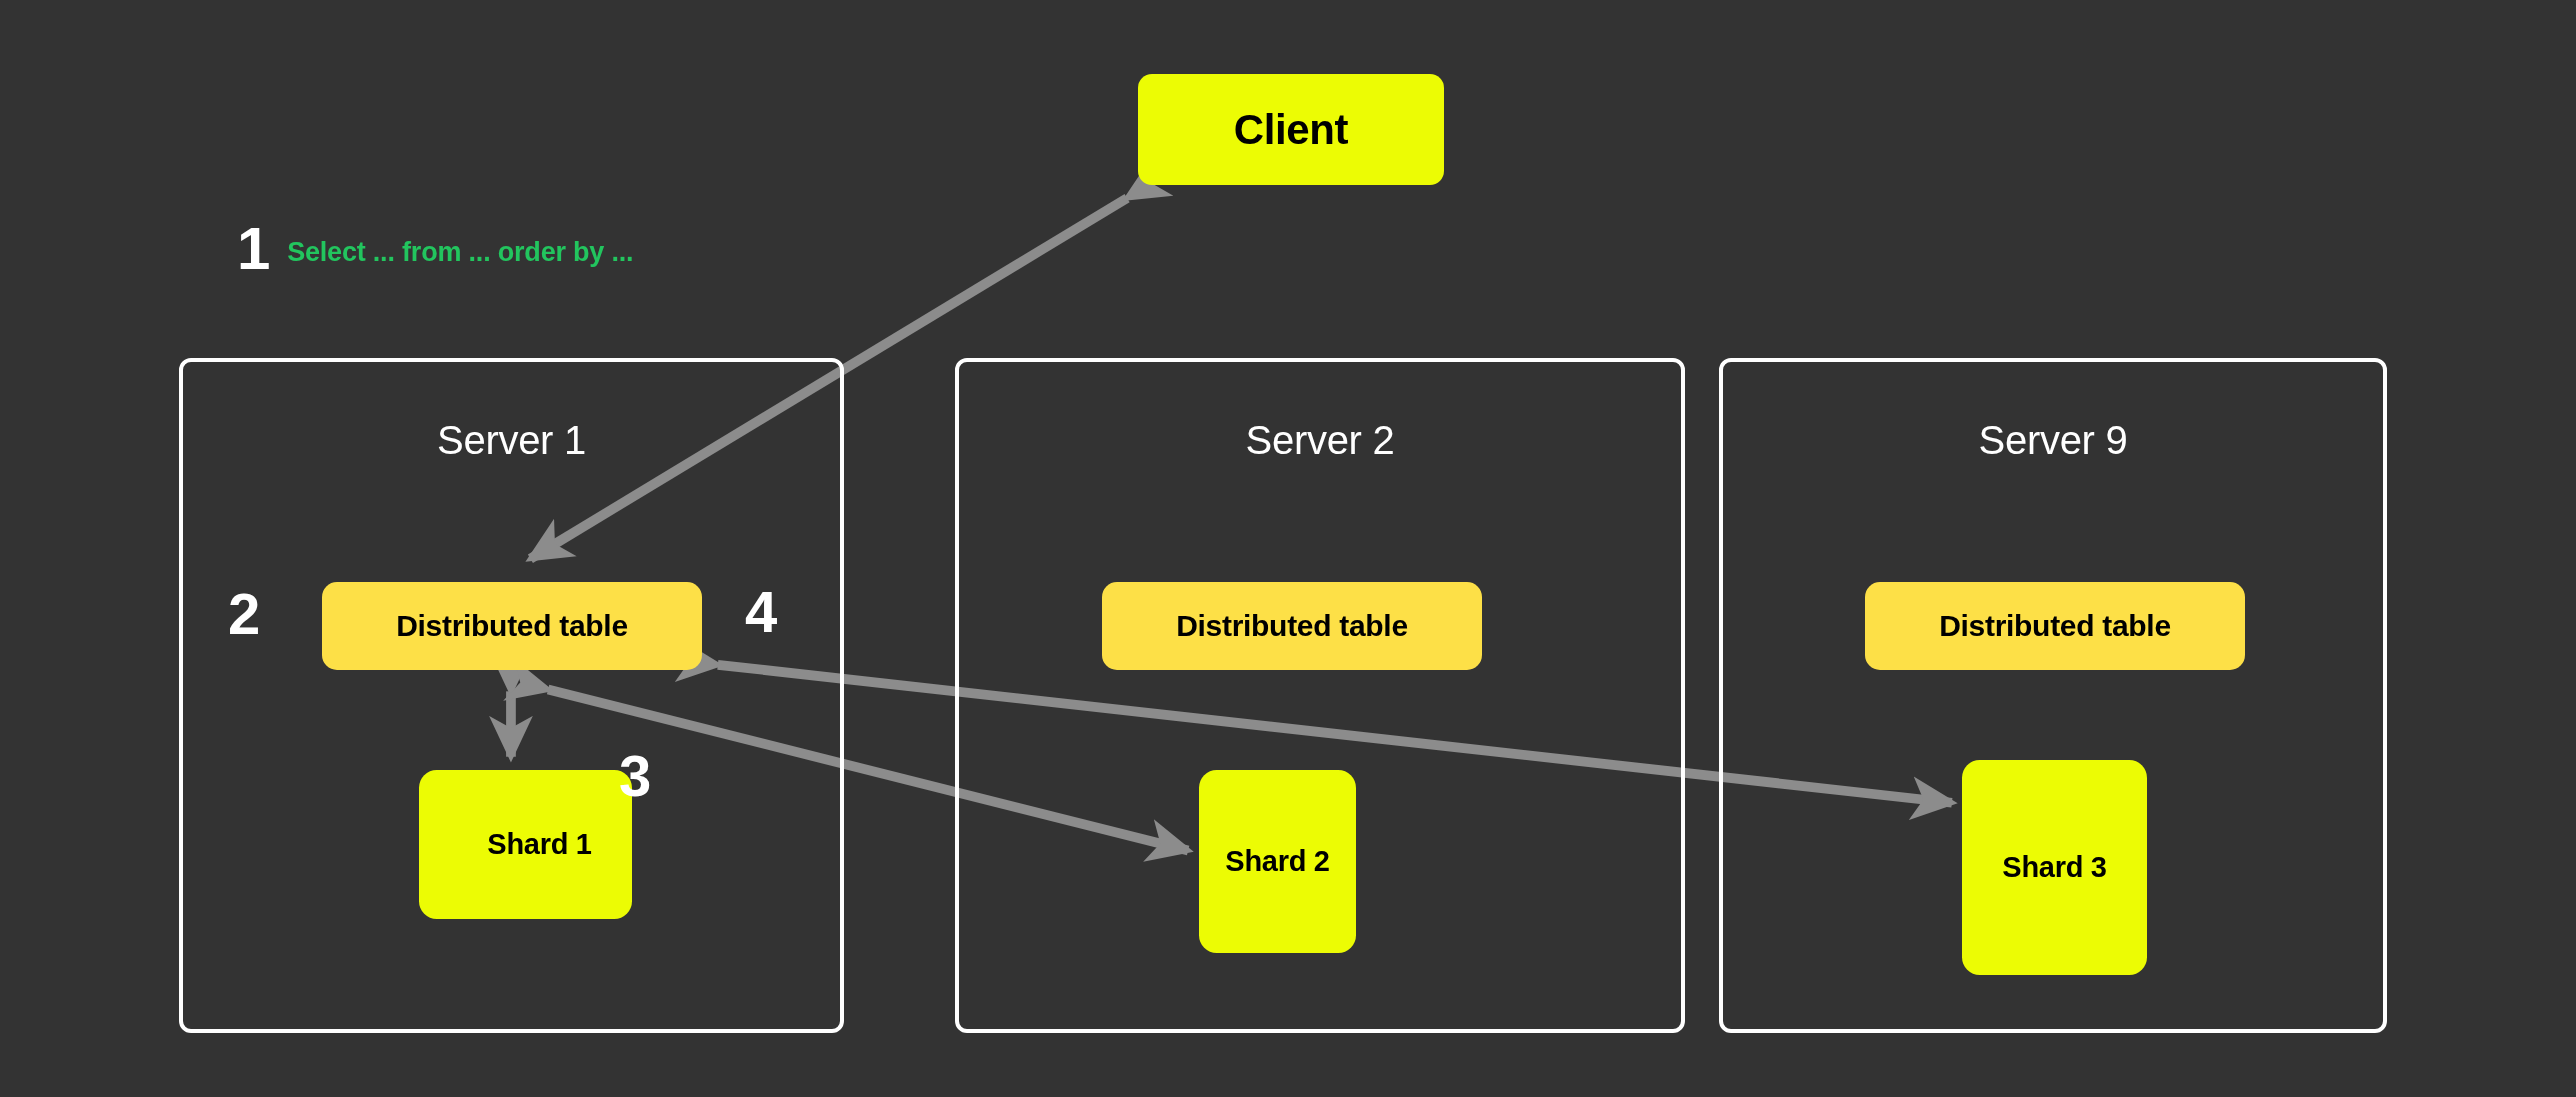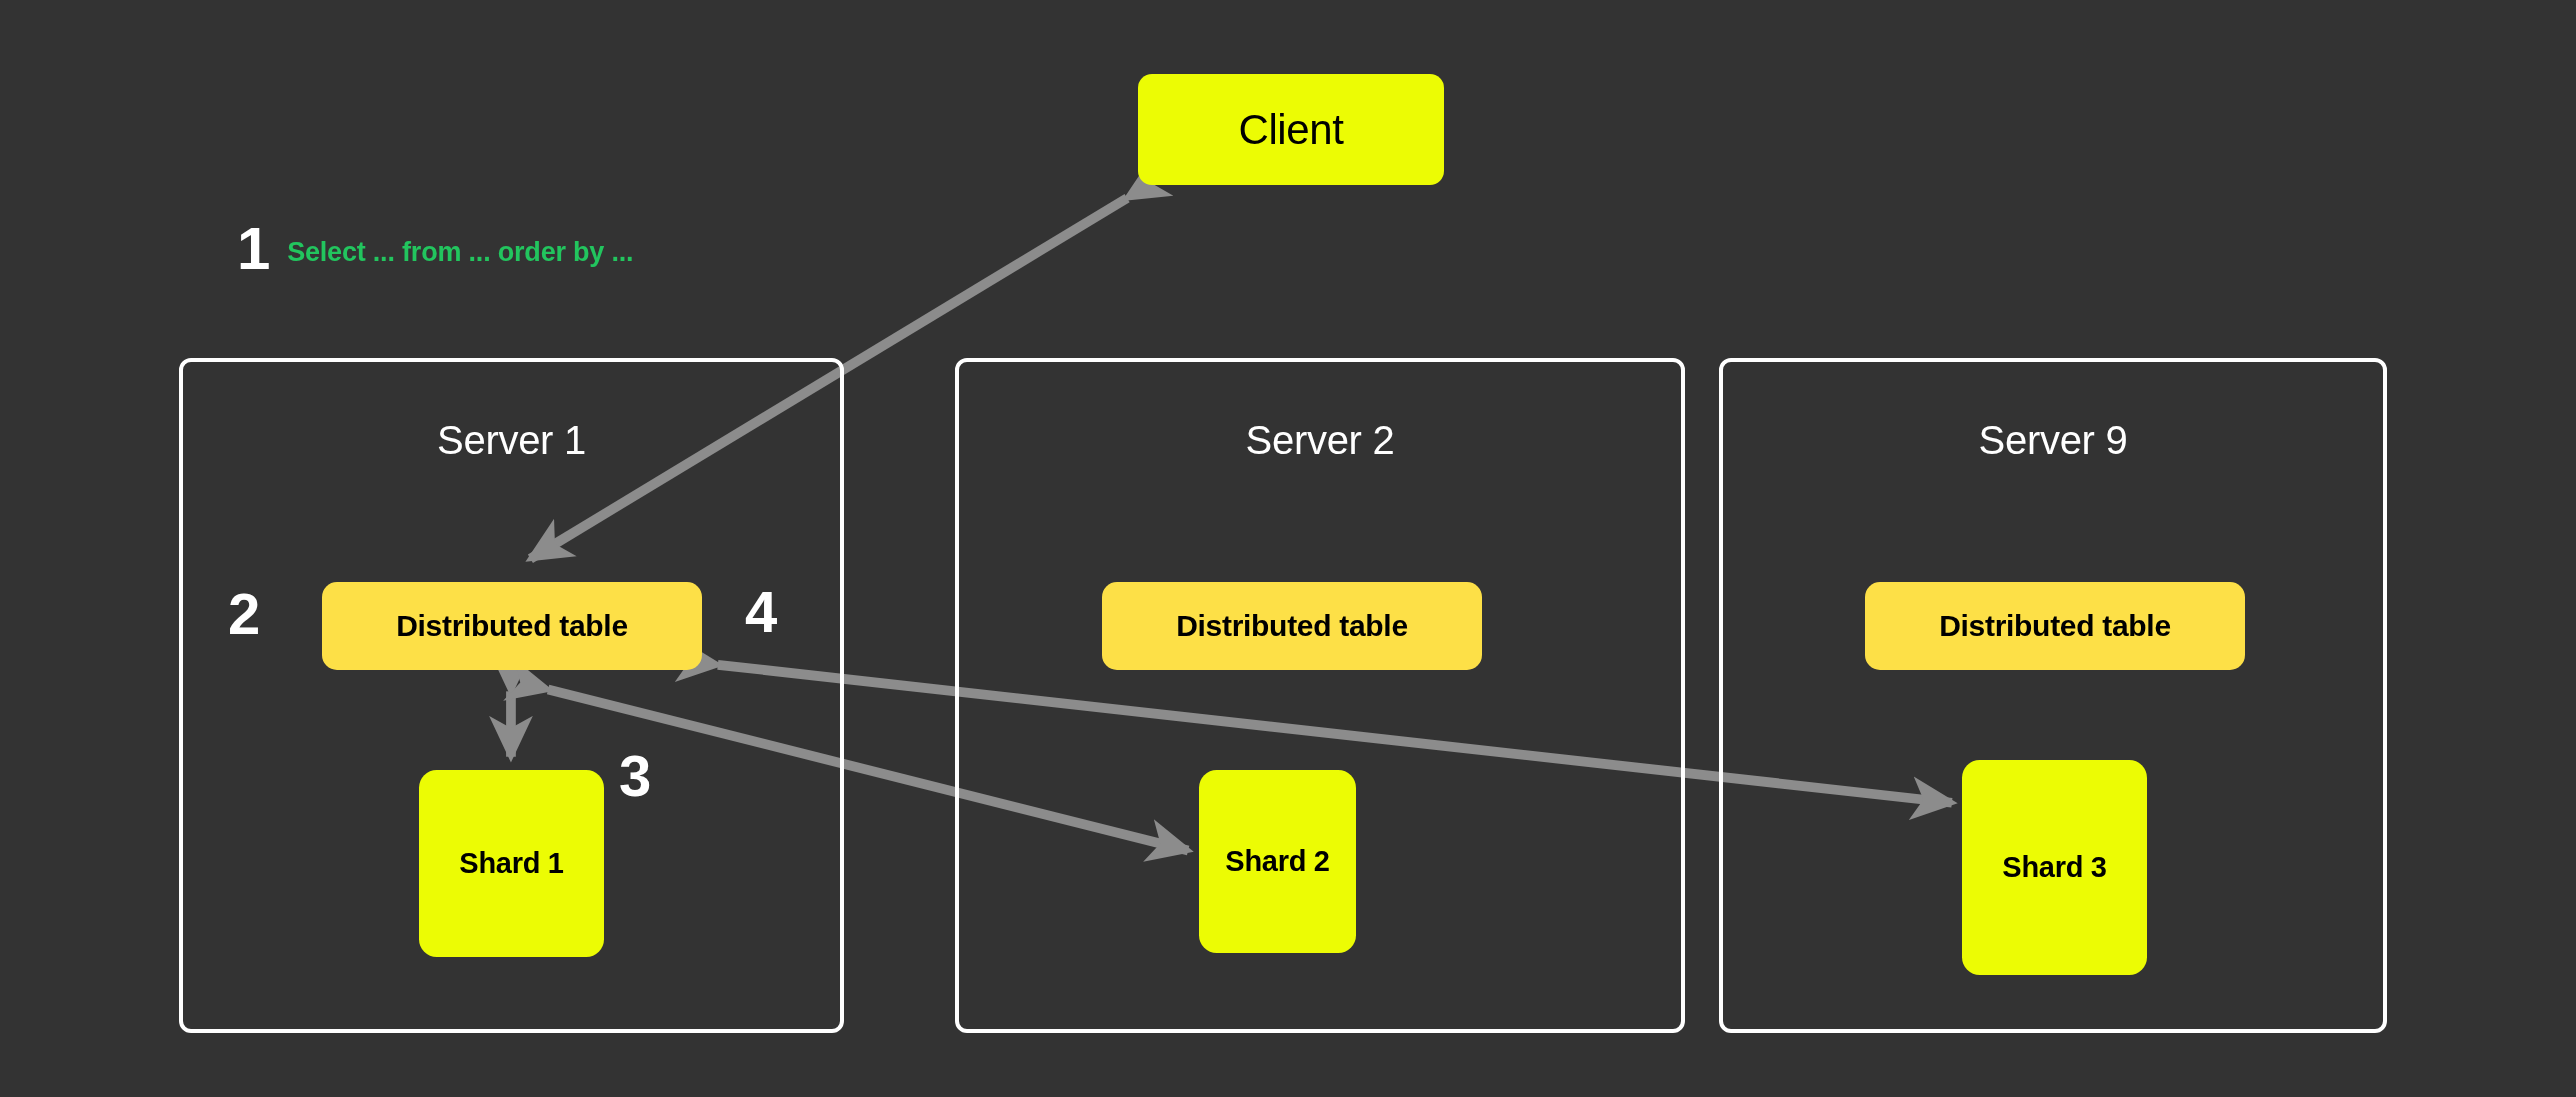--- a/index.html
+++ b/index.html
@@ -35,21 +35,21 @@
     height: 111px;
     background: #ECFC04;
     border-radius: 14px;
     display: flex;
     align-items: center;
     justify-content: center;
   }
   .client-label {
     color: #000000;
     font-size: 42px;
-    font-weight: 400;
+    font-weight: 700;
     letter-spacing: -0.4px;
     line-height: 1;
   }
 
   
   .step1-row {
     position: absolute;
     left: 237px;
     top: 219px;
     display: flex;
@@ -129,21 +129,21 @@
     align-items: center;
     justify-content: center;
   }
   .shard-label {
     color: #000000;
     font-size: 29px;
     font-weight: 700;
     letter-spacing: -0.3px;
     line-height: 1;
   }
-  #shard-1 { left: 419px;  top: 770px; width: 185px; height: 187px; }
+  #shard-1 { left: 419px;  top: 770px; width: 185px; height: 149px; padding-left: 28px; }
   #shard-2 { left: 1199px; top: 770px; width: 157px; height: 183px; }
   #shard-3 { left: 1962px; top: 760px; width: 185px; height: 215px; }
 
   
   .step-num {
     position: absolute;
     color: #FFFFFF;
     font-weight: 700;
     line-height: 1;
     letter-spacing: -0.9px;

